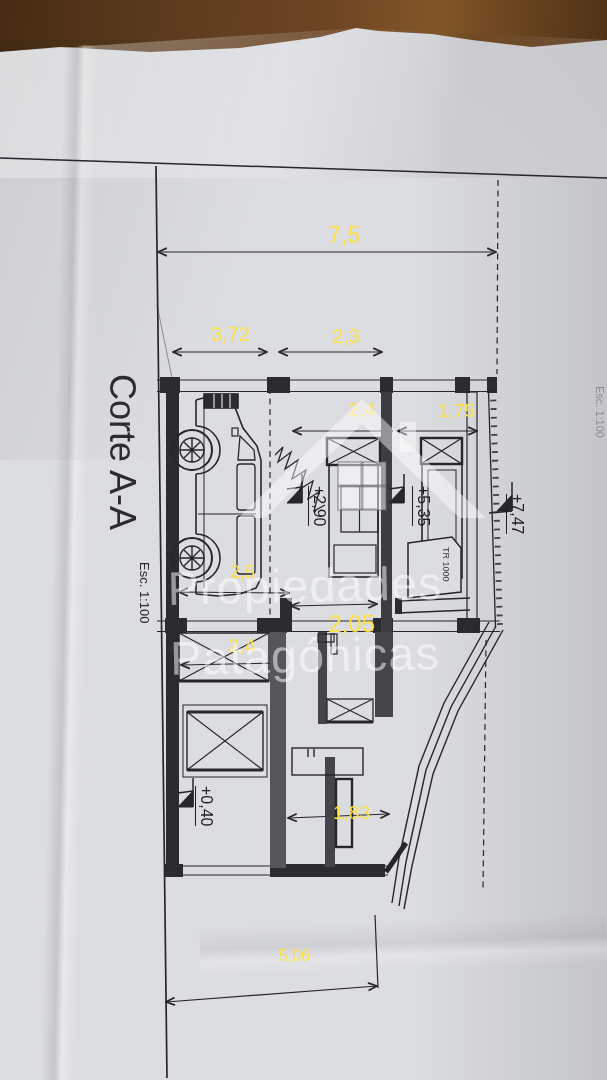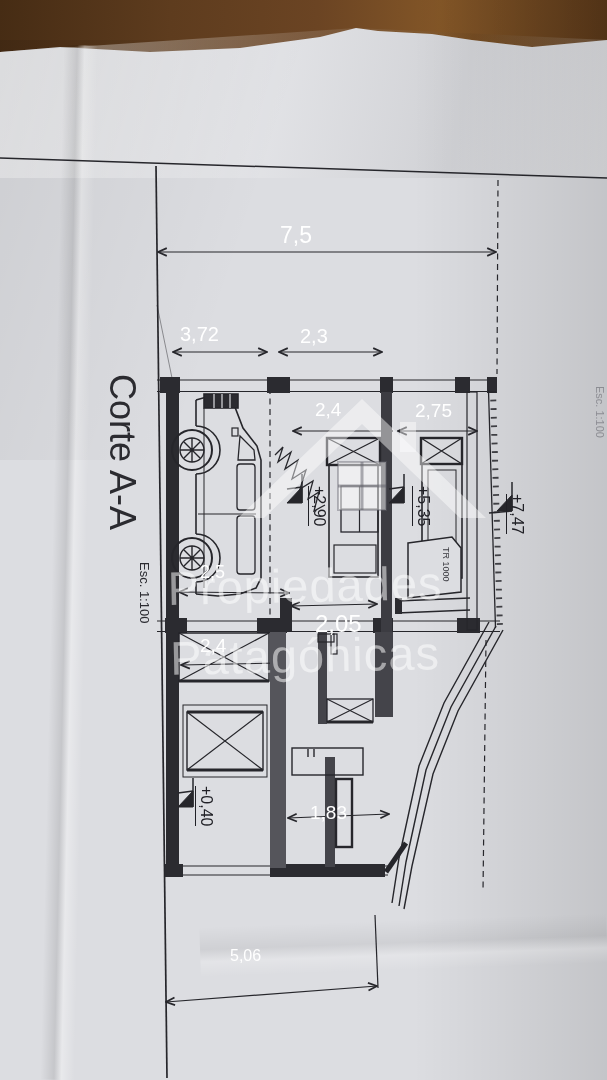--- a/index.html
+++ b/index.html
@@ -4,21 +4,21 @@
 <style>
   html,body{margin:0;padding:0;}
   body{width:607px;height:1080px;overflow:hidden;position:relative;
        font-family:"Liberation Sans", sans-serif;background:#3c2410;}
   #photo{position:absolute;inset:0;}
   .wood{position:absolute;left:0;top:0;width:607px;height:120px;
         background:linear-gradient(92deg,#462c14 0%,#5e3c1e 28%,#6b4423 52%,#835627 72%,#5a3819 100%);}
   .paper{position:absolute;left:0;top:0;width:607px;height:1080px;background:#dcdde1;
          clip-path:polygon(0 52px,60px 47px,150px 52px,240px 48px,320px 37px,356px 28px,378px 31px,432px 34px,472px 40px,532px 47px,607px 40px,607px 1080px,0 1080px);}
   .ov{position:absolute;pointer-events:none;}
-  .lbl{position:absolute;color:#ffffff;text-align:left;line-height:1;}
+  .lbl{position:absolute;color:#fde047;text-align:right;line-height:1;}
   .vlbl{position:absolute;color:#202026;transform:rotate(90deg);transform-origin:0 0;
         text-align:left;line-height:1;white-space:nowrap;}
   .ulined{border-bottom:1.5px solid #202026;padding-bottom:2px;}
   .wm{position:absolute;color:rgba(255,255,255,0.52);font-weight:500;letter-spacing:1px;
       transform:rotate(-1.2deg);text-align:center;line-height:1;}
   svg{position:absolute;left:0;top:0;}
 </style>
 </head>
 <body>
 
@@ -204,21 +204,21 @@
           <polygon points="193,791 193,807 178,807"></polygon>
           <line x1="178" y1="793" x2="193" y2="791" stroke-width="1.5"></line>
         </g>
     </g>
   </svg>
 
   <div class="lbl" style="left:280px;top:224px;width:80px;font-size:23px;">7,5</div>
   <div class="lbl" style="left:180px;top:324px;width:70px;font-size:20px;">3,72</div>
   <div class="lbl" style="left:300px;top:326px;width:60px;font-size:20px;">2,3</div>
   <div class="lbl" style="left:315px;top:400px;width:60px;font-size:19px;">2,4</div>
-  <div class="lbl" style="left:415px;top:401px;width:60px;font-size:19px;">2,75</div>
+  <div class="lbl" style="left:415px;top:401px;width:60px;font-size:19px;">1,75</div>
   <div class="lbl" style="left:200px;top:563px;width:55px;font-size:18px;">2,5</div>
   <div class="lbl" style="left:315px;top:612px;width:60px;font-size:24px;">2,05</div>
   <div class="lbl" style="left:200px;top:636px;width:55px;font-size:19px;">2,4</div>
   <div class="lbl" style="left:310px;top:803px;width:60px;font-size:19px;">1,83</div>
   <div class="lbl" style="left:230px;top:948px;width:80px;font-size:16px;">5,06</div>
 
   <div class="vlbl ulined" style="left:327px;top:486px;font-size:16px;">+2,90</div>
   <div class="vlbl ulined" style="left:431px;top:486px;font-size:16px;">+5,35</div>
   <div class="vlbl ulined" style="left:525px;top:494px;font-size:16px;">+7,47</div>
   <div class="vlbl ulined" style="left:214px;top:786px;font-size:16px;">+0,40</div>

